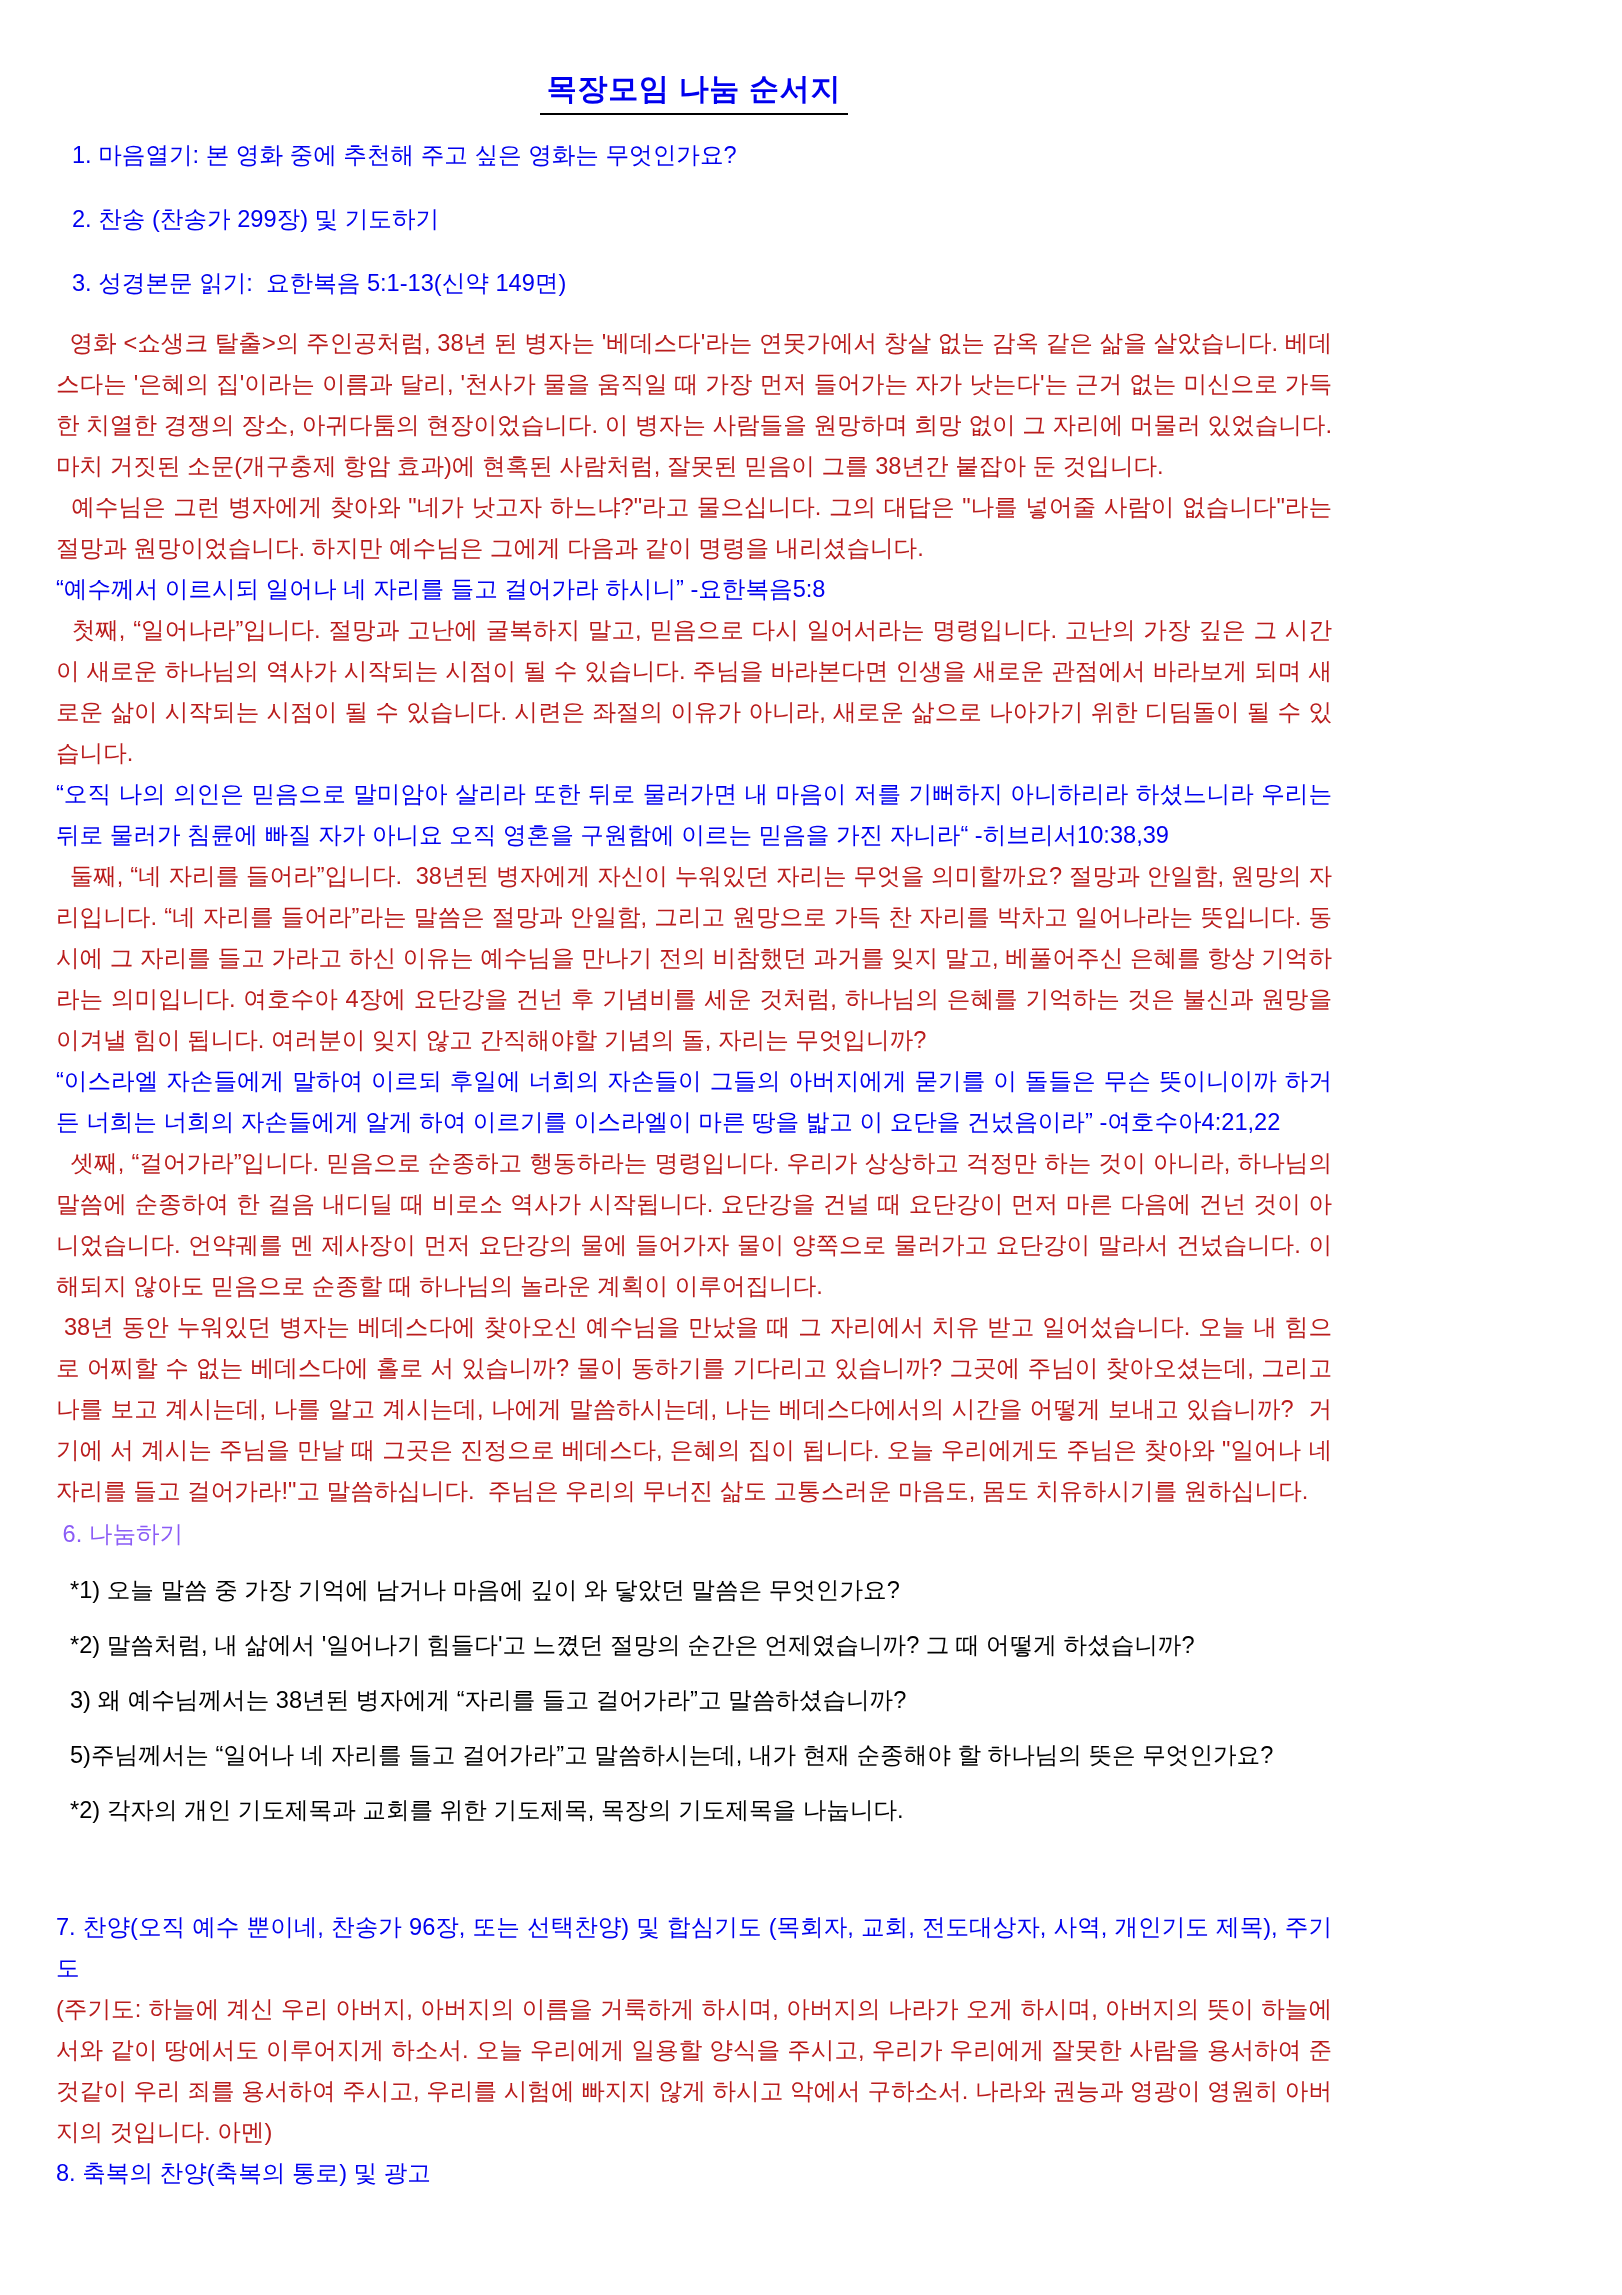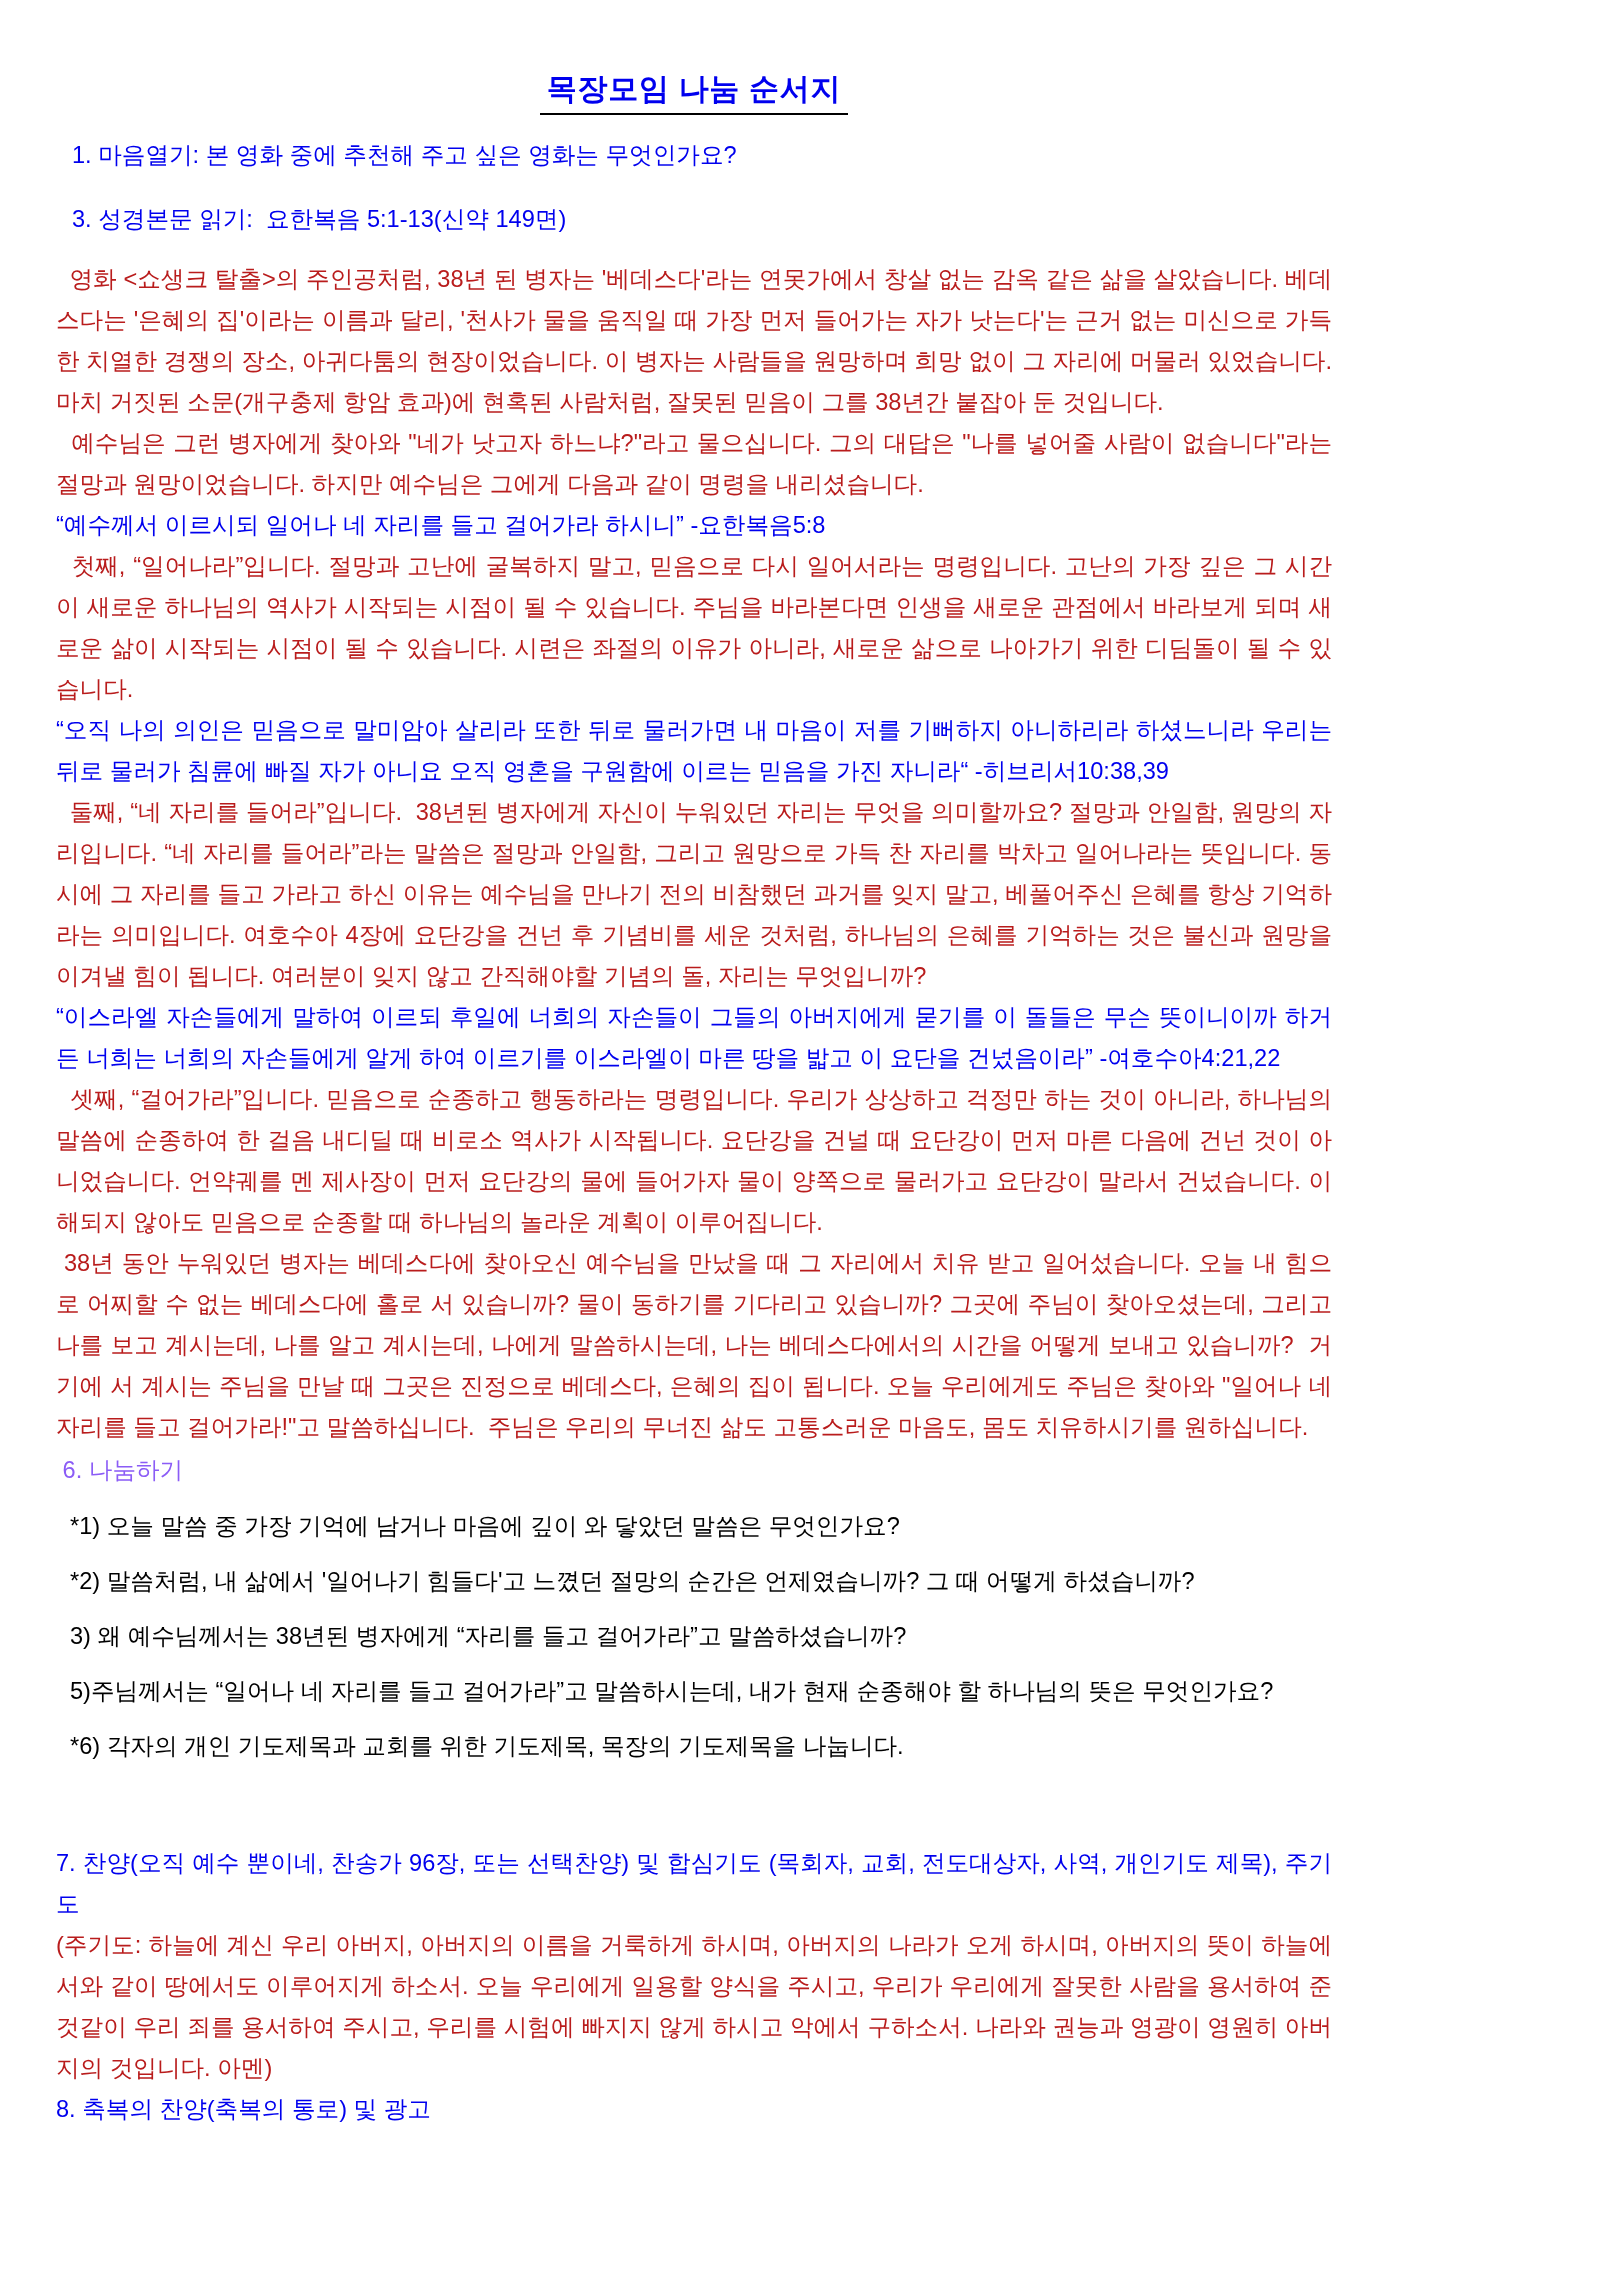--- a/index.html
+++ b/index.html
@@ -62,20 +62,21 @@
 <body>
 
 <div class="page">
 
   <div class="title-row">
     <span class="doc-title">목장모임 나눔 순서지</span>
   </div>
 
   <div>
     <p class="agenda-item">1. 마음열기: 본 영화 중에 추천해 주고 싶은 영화는 무엇인가요?</p>
+    <p class="agenda-item">2. 찬송 (찬송가 299장) 및 기도하기</p>
     <p class="agenda-item">3. 성경본문 읽기:  요한복음 5:1-13(신약 149면)</p>
   </div>
 
   <div>
     <p class="para black">  영화 &lt;쇼생크 탈출&gt;의 주인공처럼, 38년 된 병자는 '베데스다'라는 연못가에서 창살 없는 감옥 같은 삶을 살았습니다. 베데스다는 '은혜의 집'이라는 이름과 달리, '천사가 물을 움직일 때 가장 먼저 들어가는 자가 낫는다'는 근거 없는 미신으로 가득한 치열한 경쟁의 장소, 아귀다툼의 현장이었습니다. 이 병자는 사람들을 원망하며 희망 없이 그 자리에 머물러 있었습니다. 마치 거짓된 소문(개구충제 항암 효과)에 현혹된 사람처럼, 잘못된 믿음이 그를 38년간 붙잡아 둔 것입니다.</p>
     <p class="para black">  예수님은 그런 병자에게 찾아와 "네가 낫고자 하느냐?"라고 물으십니다. 그의 대답은 "나를 넣어줄 사람이 없습니다"라는 절망과 원망이었습니다. 하지만 예수님은 그에게 다음과 같이 명령을 내리셨습니다.</p>
     <p class="para blue">“예수께서 이르시되 일어나 네 자리를 들고 걸어가라 하시니” -요한복음5:8</p>
     <p class="para black">  첫째, “일어나라”입니다. 절망과 고난에 굴복하지 말고, 믿음으로 다시 일어서라는 명령입니다. 고난의 가장 깊은 그 시간이 새로운 하나님의 역사가 시작되는 시점이 될 수 있습니다. 주님을 바라본다면 인생을 새로운 관점에서 바라보게 되며 새로운 삶이 시작되는 시점이 될 수 있습니다. 시련은 좌절의 이유가 아니라, 새로운 삶으로 나아가기 위한 디딤돌이 될 수 있습니다.</p>
     <p class="para blue">“오직 나의 의인은 믿음으로 말미암아 살리라 또한 뒤로 물러가면 내 마음이 저를 기뻐하지 아니하리라 하셨느니라 우리는 뒤로 물러가 침륜에 빠질 자가 아니요 오직 영혼을 구원함에 이르는 믿음을 가진 자니라“ -히브리서10:38,39</p>
     <p class="para black">  둘째, “네 자리를 들어라”입니다.  38년된 병자에게 자신이 누워있던 자리는 무엇을 의미할까요? 절망과 안일함, 원망의 자리입니다. “네 자리를 들어라”라는 말씀은 절망과 안일함, 그리고 원망으로 가득 찬 자리를 박차고 일어나라는 뜻입니다. 동시에 그 자리를 들고 가라고 하신 이유는 예수님을 만나기 전의 비참했던 과거를 잊지 말고, 베풀어주신 은혜를 항상 기억하라는 의미입니다. 여호수아 4장에 요단강을 건넌 후 기념비를 세운 것처럼, 하나님의 은혜를 기억하는 것은 불신과 원망을 이겨낼 힘이 됩니다. 여러분이 잊지 않고 간직해야할 기념의 돌, 자리는 무엇입니까?</p>
@@ -83,21 +84,21 @@
     <p class="para black">  셋째, “걸어가라”입니다. 믿음으로 순종하고 행동하라는 명령입니다. 우리가 상상하고 걱정만 하는 것이 아니라, 하나님의 말씀에 순종하여 한 걸음 내디딜 때 비로소 역사가 시작됩니다. 요단강을 건널 때 요단강이 먼저 마른 다음에 건넌 것이 아니었습니다. 언약궤를 멘 제사장이 먼저 요단강의 물에 들어가자 물이 양쪽으로 물러가고 요단강이 말라서 건넜습니다. 이해되지 않아도 믿음으로 순종할 때 하나님의 놀라운 계획이 이루어집니다.</p>
     <p class="para black"> 38년 동안 누워있던 병자는 베데스다에 찾아오신 예수님을 만났을 때 그 자리에서 치유 받고 일어섰습니다. 오늘 내 힘으로 어찌할 수 없는 베데스다에 홀로 서 있습니까? 물이 동하기를 기다리고 있습니까? 그곳에 주님이 찾아오셨는데, 그리고 나를 보고 계시는데, 나를 알고 계시는데, 나에게 말씀하시는데, 나는 베데스다에서의 시간을 어떻게 보내고 있습니까?  거기에 서 계시는 주님을 만날 때 그곳은 진정으로 베데스다, 은혜의 집이 됩니다. 오늘 우리에게도 주님은 찾아와 "일어나 네 자리를 들고 걸어가라!"고 말씀하십니다.  주님은 우리의 무너진 삶도 고통스러운 마음도, 몸도 치유하시기를 원하십니다.</p>
   </div>
 
   <div>
     <p class="sharing-heading"> 6. 나눔하기</p>
     <p class="question">*1) 오늘 말씀 중 가장 기억에 남거나 마음에 깊이 와 닿았던 말씀은 무엇인가요?</p>
     <p class="question">*2) 말씀처럼, 내 삶에서 '일어나기 힘들다'고 느꼈던 절망의 순간은 언제였습니까? 그 때 어떻게 하셨습니까?</p>
     <p class="question">3) 왜 예수님께서는 38년된 병자에게 “자리를 들고 걸어가라”고 말씀하셨습니까?</p>
     <p class="question">5)주님께서는 “일어나 네 자리를 들고 걸어가라”고 말씀하시는데, 내가 현재 순종해야 할 하나님의 뜻은 무엇인가요?</p>
-    <p class="question">*6) 각자의 개인 기도제목과 교회를 위한 기도제목, 목장의 기도제목을 나눕니다.</p>
+    <p class="question">*2) 각자의 개인 기도제목과 교회를 위한 기도제목, 목장의 기도제목을 나눕니다.</p>
   </div>
 
   <div class="spacer"></div>
 
   <div>
     <p class="para blue">7. 찬양(오직 예수 뿐이네, 찬송가 96장, 또는 선택찬양) 및 합심기도 (목회자, 교회, 전도대상자, 사역, 개인기도 제목), 주기도</p>
     <p class="para black">(주기도: 하늘에 계신 우리 아버지, 아버지의 이름을 거룩하게 하시며, 아버지의 나라가 오게 하시며, 아버지의 뜻이 하늘에서와 같이 땅에서도 이루어지게 하소서. 오늘 우리에게 일용할 양식을 주시고, 우리가 우리에게 잘못한 사람을 용서하여 준 것같이 우리 죄를 용서하여 주시고, 우리를 시험에 빠지지 않게 하시고 악에서 구하소서. 나라와 권능과 영광이 영원히 아버지의 것입니다. 아멘)</p>
     <p class="para blue">8. 축복의 찬양(축복의 통로) 및 광고</p>
   </div>
 

